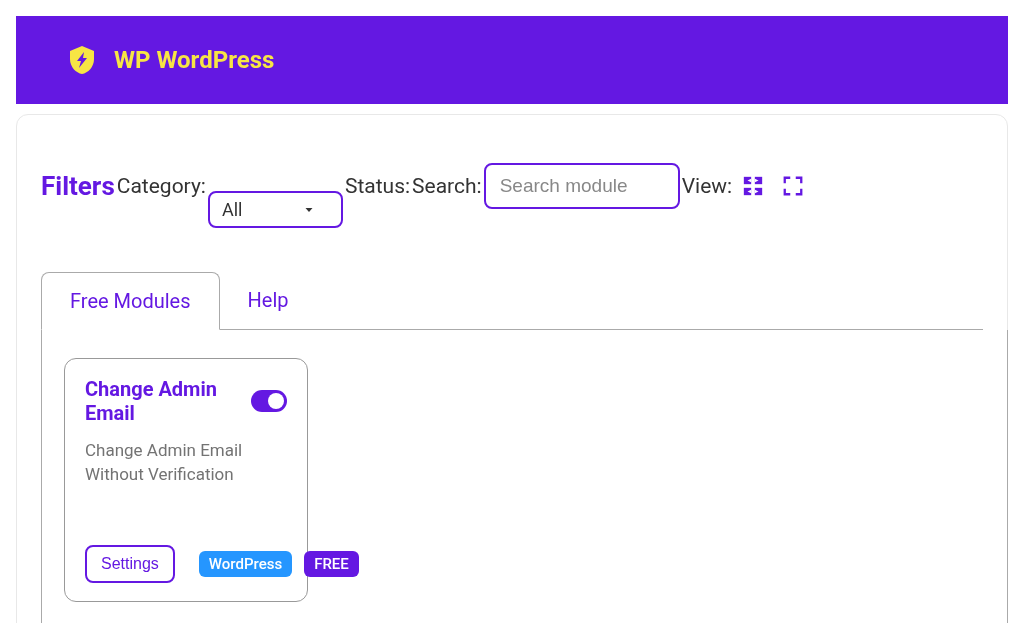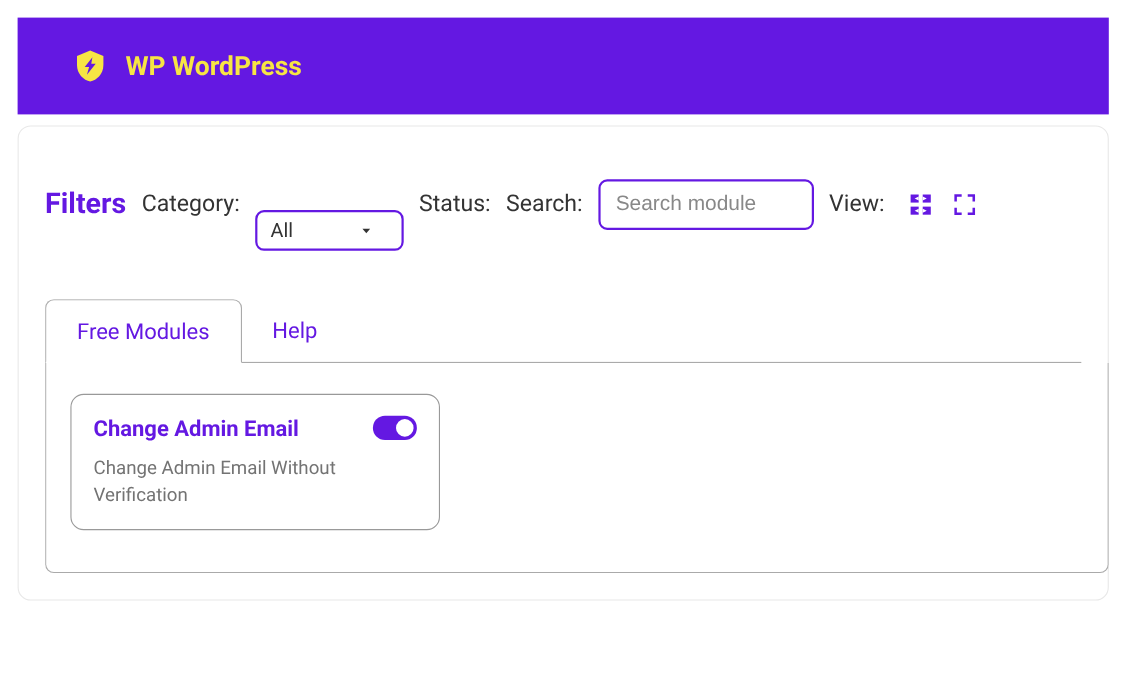--- a/index.html
+++ b/index.html
@@ -31,21 +31,21 @@
     .panel {
       margin: 10px 16px 16px 16px;
       background: #fff;
       border: 1px solid #e8e8e8;
       border-radius: 12px;
       padding: 28px 24px 24px 24px;
     }
     .filters-row {
       display: flex;
       align-items: center;
-      gap: 14px;
+      gap: 2px;
       flex-wrap: wrap;
     }
     .filters-title {
       color: #6418e2;
       font-size: 26px;
       font-weight: 700;
     }
     .filter-label {
       color: #333;
       font-size: 21px;
@@ -114,21 +114,21 @@
       border-left: 1px solid #aaa;
       border-right: 1px solid #aaa;
       border-bottom: 1px solid #aaa;
       border-radius: 0 0 8px 8px;
       padding: 28px 22px 38px 22px;
       margin-right: -25px;
     }
     .module-card {
       border: 1.5px solid #999;
       border-radius: 12px;
-      width: 336px;
+      width: 244px;
       padding: 18px 20px;
       display: flex;
       flex-direction: column;
       gap: 14px;
     }
     .module-head {
       display: flex;
       align-items: center;
       justify-content: space-between;
     }
@@ -240,15 +240,25 @@
     <div class="tab">Help</div>
   </div>
 
   <div class="content-area">
     <div class="module-card">
       <div class="module-head">
         <div class="module-title">Change Admin Email</div>
         <div class="toggle"></div>
       </div>
       <div class="module-desc">Change Admin Email Without Verification</div>
+      <div class="module-footer">
+        <button class="settings-btn">Settings</button>
+        <svg class="external-link-icon" viewBox="0 0 24 24" fill="none" stroke="#6418e2" stroke-width="2.5">
+          <path d="M18 13 L18 20 L4 20 L4 6 L11 6"></path>
+          <path d="M14 4 L20 4 L20 10"></path>
+          <path d="M10 14 L20 4"></path>
+        </svg>
+        <span class="badge wordpress">WordPress</span>
+        <span class="badge free">FREE</span>
+      </div>
     </div>
   </div>
 </div>
 
 </body></html>

